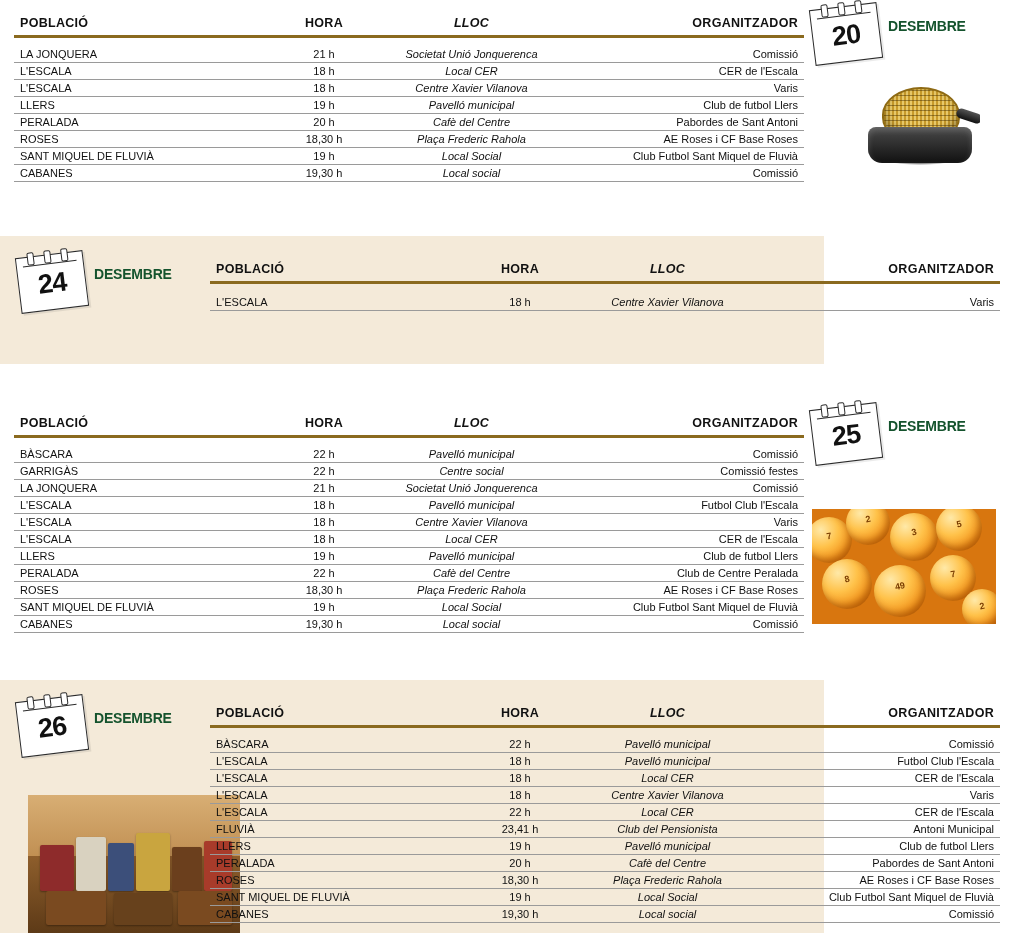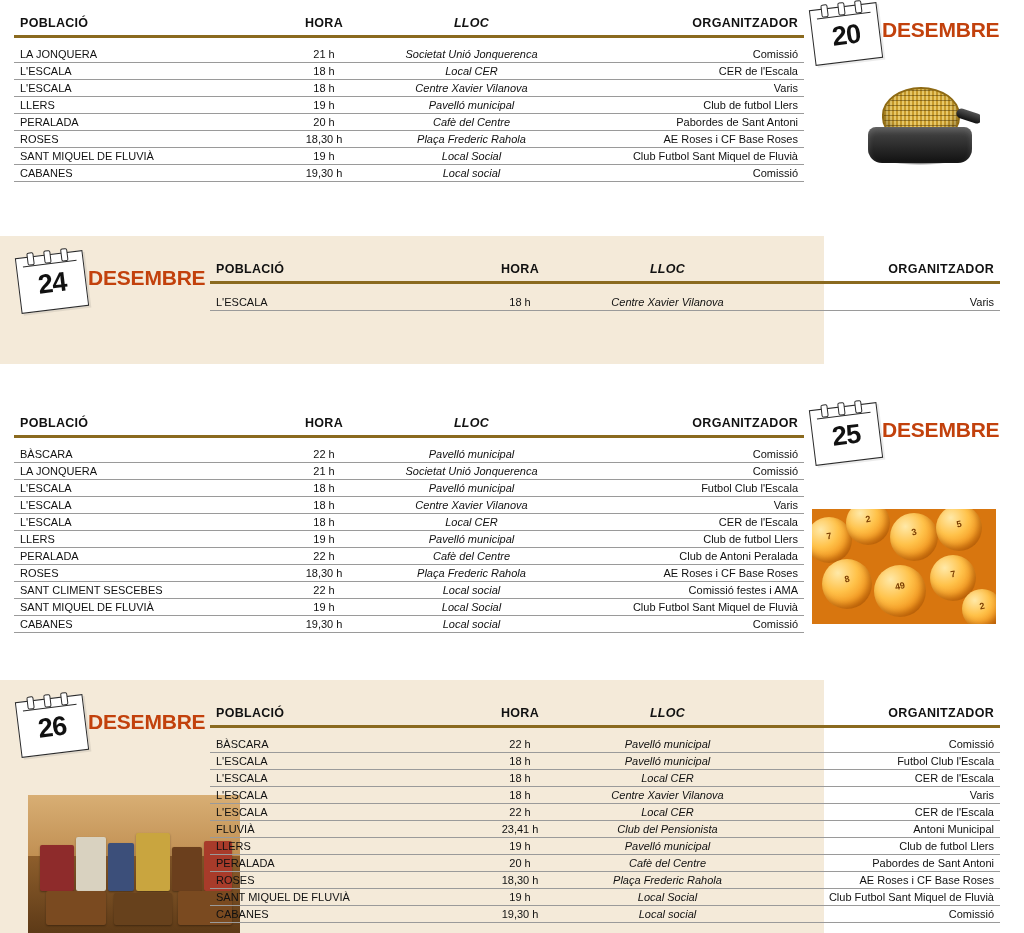--- a/index.html
+++ b/index.html
@@ -116,26 +116,26 @@
     top: 13px;
     text-align: center;
     font-size: 27px;
     font-weight: bold;
     font-family: "Liberation Sans", sans-serif;
     color: #111;
     letter-spacing: -1px;
   }
   .calmonth {
     position: absolute;
-    left: 70px;
+    left: 76px;
     top: 12px;
-    font-size: 21px;
+    font-size: 14px;
     font-weight: bold;
     letter-spacing: -0.2px;
-    color: #c2410c;
+    color: #14532d;
   }
 
   
   .photo {
     position: absolute;
     overflow: hidden;
   }
 
   
   .photo-bombo {
@@ -403,20 +403,26 @@
             <col style="width:245px">
           </colgroup>
         <tbody>
             <tr>
               <td class="c-pob">BÀSCARA</td>
               <td class="c-hora">22 h</td>
               <td class="c-lloc">Pavelló municipal</td>
               <td class="c-org">Comissió</td>
             </tr>
             <tr>
+              <td class="c-pob">GARRIGÀS</td>
+              <td class="c-hora">22 h</td>
+              <td class="c-lloc">Centre social</td>
+              <td class="c-org">Comissió festes</td>
+            </tr>
+            <tr>
               <td class="c-pob">LA JONQUERA</td>
               <td class="c-hora">21 h</td>
               <td class="c-lloc">Societat Unió Jonquerenca</td>
               <td class="c-org">Comissió</td>
             </tr>
             <tr>
               <td class="c-pob">L'ESCALA</td>
               <td class="c-hora">18 h</td>
               <td class="c-lloc">Pavelló municipal</td>
               <td class="c-org">Futbol Club l'Escala</td>
@@ -436,33 +442,27 @@
             <tr>
               <td class="c-pob">LLERS</td>
               <td class="c-hora">19 h</td>
               <td class="c-lloc">Pavelló municipal</td>
               <td class="c-org">Club de futbol Llers</td>
             </tr>
             <tr>
               <td class="c-pob">PERALADA</td>
               <td class="c-hora">22 h</td>
               <td class="c-lloc">Cafè del Centre</td>
-              <td class="c-org">Club de Antoni Peralada</td>
+              <td class="c-org">Club de Centre Peralada</td>
             </tr>
             <tr>
               <td class="c-pob">ROSES</td>
               <td class="c-hora">18,30 h</td>
               <td class="c-lloc">Plaça Frederic Rahola</td>
               <td class="c-org">AE Roses i CF Base Roses</td>
-            </tr>
-            <tr>
-              <td class="c-pob">SANT CLIMENT SESCEBES</td>
-              <td class="c-hora">22 h</td>
-              <td class="c-lloc">Local social</td>
-              <td class="c-org">Comissió festes i AMA</td>
             </tr>
             <tr>
               <td class="c-pob">SANT MIQUEL DE FLUVIÀ</td>
               <td class="c-hora">19 h</td>
               <td class="c-lloc">Local Social</td>
               <td class="c-org">Club Futbol Sant Miquel de Fluvià</td>
             </tr>
             <tr>
               <td class="c-pob">CABANES</td>
               <td class="c-hora">19,30 h</td>

